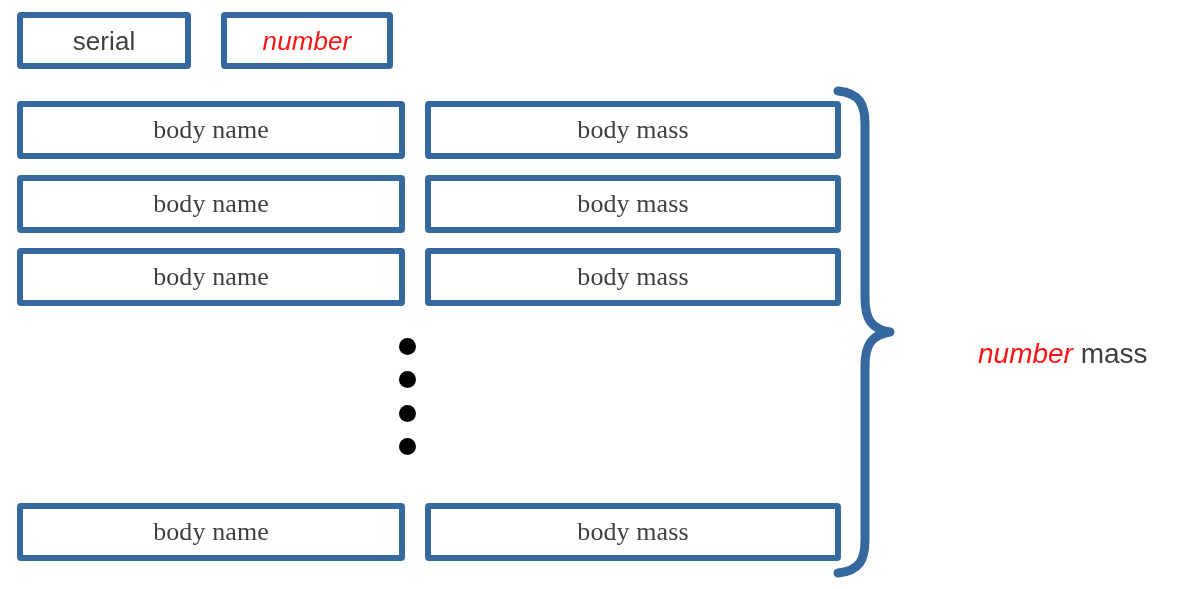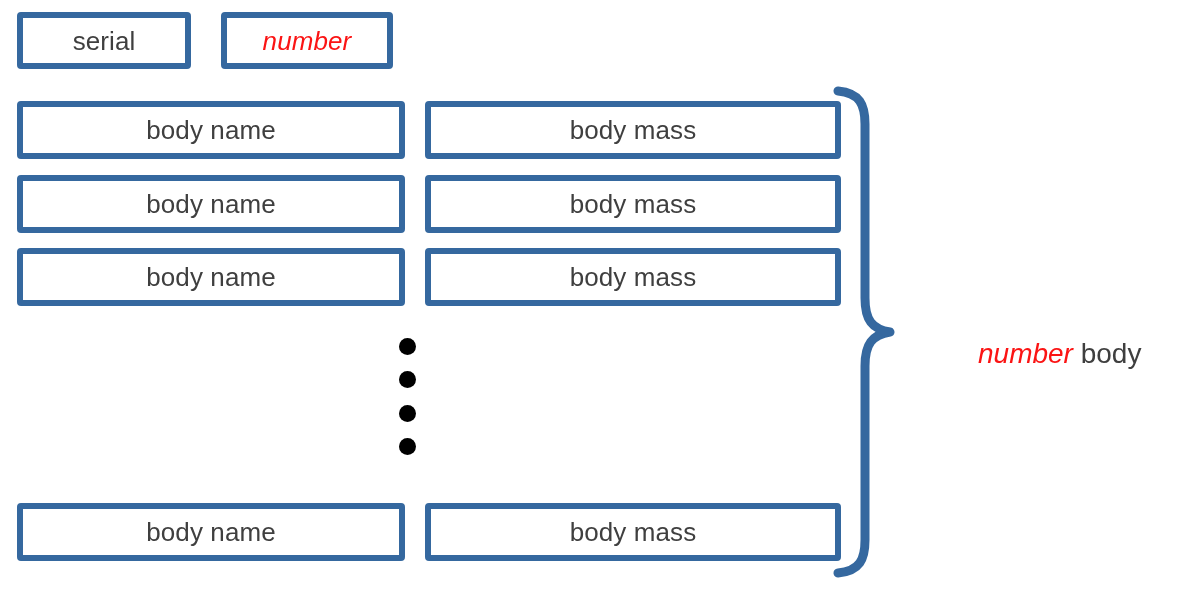--- a/index.html
+++ b/index.html
@@ -41,21 +41,21 @@
     color: #fb1414;
   }
 
   
   .hdr-serial { left: 17px;  top: 12px; width: 174px; height: 57px; }
   .hdr-number { left: 221px; top: 12px; width: 172px; height: 57px; }
 
   
   .col-left  { left: 17px;  width: 388px; }
   .col-right { left: 425px; width: 416px; }
-  .row-h     { height: 58px; }
+  .row-h     { height: 58px; font-family: Liberation Serif, serif; }
   .row-1 { top: 101px; }
   .row-2 { top: 175px; }
   .row-3 { top: 248px; }
   .row-n { top: 503px; }
 
   
   .dots {
     position: absolute;
     left: 399px;
     top: 338px;
@@ -154,16 +154,16 @@
                C 36 13, 41 25, 41 44
                L 41 218
                C 41 240, 48 249, 66 252
                C 48 255, 41 264, 41 286
                L 41 460
                C 41 479, 36 491, 14 493" fill="none" stroke="#35689f" stroke-width="9" stroke-linecap="round" stroke-linejoin="round"></path>
     </svg>
   </div>
 
   <div class="brace-caption">
-    <span class="em-red">number</span><span> body</span>
+    <span class="em-red">number</span><span> mass</span>
   </div>
 
 </div>
 
 </body></html>

